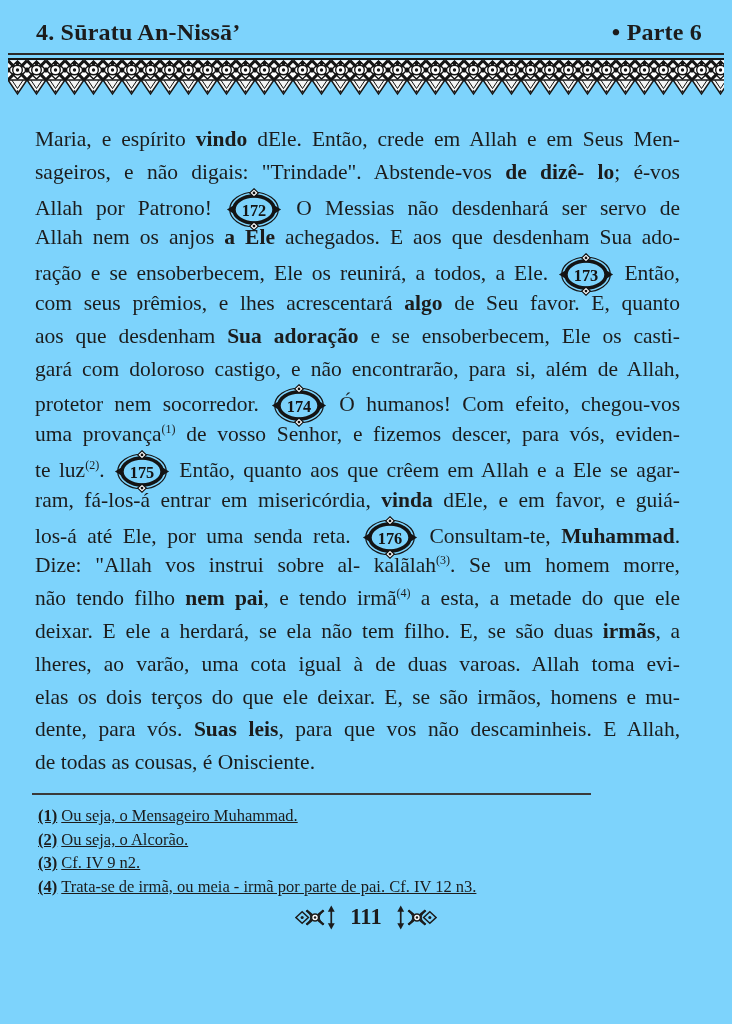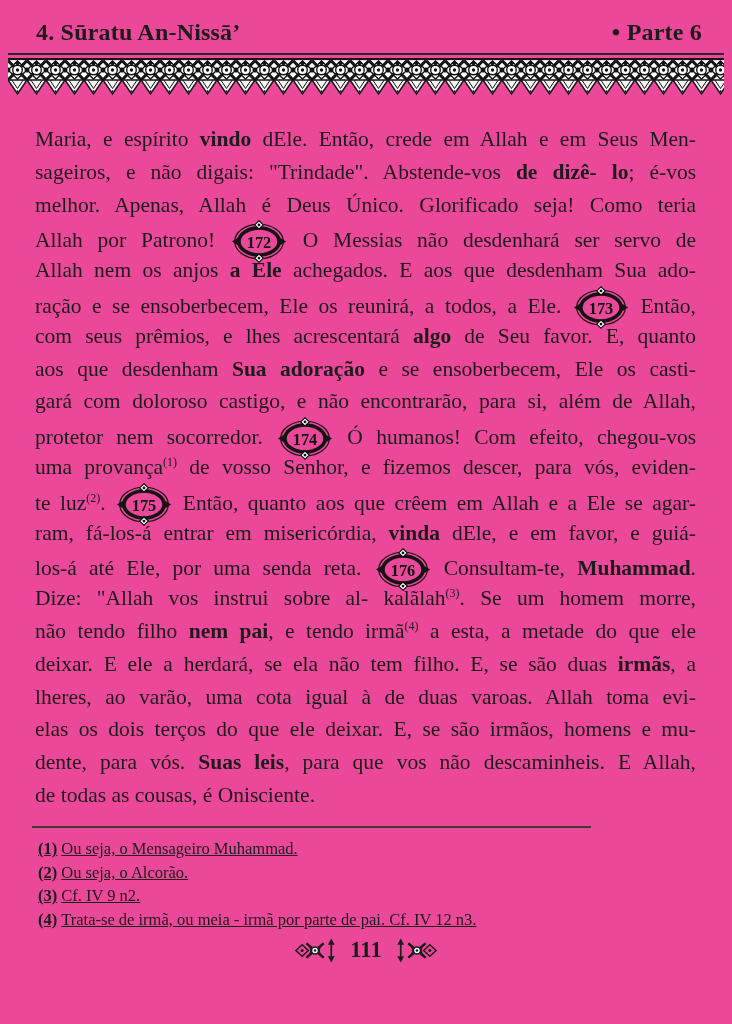--- a/index.html
+++ b/index.html
@@ -1,35 +1,35 @@
 <!DOCTYPE html>
 <html><head>
 <meta charset="utf-8">
 <style>
   html,body{margin:0;padding:0;background:#e8e8e8;}
   *{box-sizing:border-box;}
   .page{
     position:relative;
     width:732px;height:1024px;
     margin:0 auto;
-    background:#ec4899;
+    background:#7dd3fc;
     color:#1c1c1c;
     font-family:"Liberation Serif", serif;
     overflow:hidden;
   }
   
   .hdr{
     display:flex;justify-content:space-between;align-items:baseline;
     padding:19px 30px 0 36px;
     font-weight:bold;font-size:24px;letter-spacing:.2px;
   }
   .hdr-rule{height:2px;background:#2a2a2a;margin:7px 8px 0 8px;}
   .band-wrap{margin:3px 8px 0 8px;line-height:0;}
   
-  .bodytext{margin:25px 36px 0 35px;}
+  .bodytext{margin:25px 52px 0 35px;}
   .line{
     height:32.8px;line-height:32.8px;
     font-size:21.5px;
     text-align:justify;text-align-last:justify;
     white-space:normal;
   }
   .line.nojust{text-align:center;text-align-last:left;}
   .line b{font-weight:bold;}
   .supref{font-size:12px;vertical-align:8px;line-height:0;letter-spacing:0;}
   .badge{
@@ -79,21 +79,20 @@
           <circle cx="9.5" cy="33.2" r="1" fill="#151515"></circle>
         </pattern>
       </defs>
       <rect x="0" y="0" width="716" height="40" fill="url(#lace)"></rect>
     </svg>
   </div>
 
   <div class="bodytext" id="bodytext">
       <div class="line">Maria, e espírito <b>vindo</b> dEle. Então, crede em Allah e em Seus Men-</div>
       <div class="line">sageiros, e não digais: "Trindade". Abstende-vos <b>de dizê- lo</b>; é-vos</div>
-      <div class="line">melhor. Apenas, Allah é Deus Único. Glorificado seja! Como teria</div>
       <div class="line">Allah por Patrono! <span class="badge"><svg viewBox="0 0 60 46" width="56" height="43">
             <ellipse cx="30" cy="23" rx="26" ry="18.5" fill="none" stroke="#141414" stroke-width="1.3"></ellipse>
             <ellipse cx="30" cy="23" rx="21.5" ry="14.5" fill="none" stroke="#141414" stroke-width="3.8"></ellipse>
             <path d="M1,23 l9,-5.5 -2.5,5.5 2.5,5.5 z" fill="#141414"></path>
             <path d="M59,23 l-9,-5.5 2.5,5.5 -2.5,5.5 z" fill="#141414"></path>
             <path d="M30,0.8 l4.6,4.4 -4.6,4.4 -4.6,-4.4 z" fill="#fff" stroke="#141414" stroke-width="1.3"></path>
             <path d="M30,36.4 l4.6,4.4 -4.6,4.4 -4.6,-4.4 z" fill="#fff" stroke="#141414" stroke-width="1.3"></path>
             <circle cx="30" cy="5.2" r="1.5" fill="#141414"></circle>
             <circle cx="30" cy="40.8" r="1.5" fill="#141414"></circle>
             <text x="30" y="29.5" text-anchor="middle" font-family="Liberation Serif, serif" font-size="17.5" font-weight="bold" fill="#141414">172</text>

